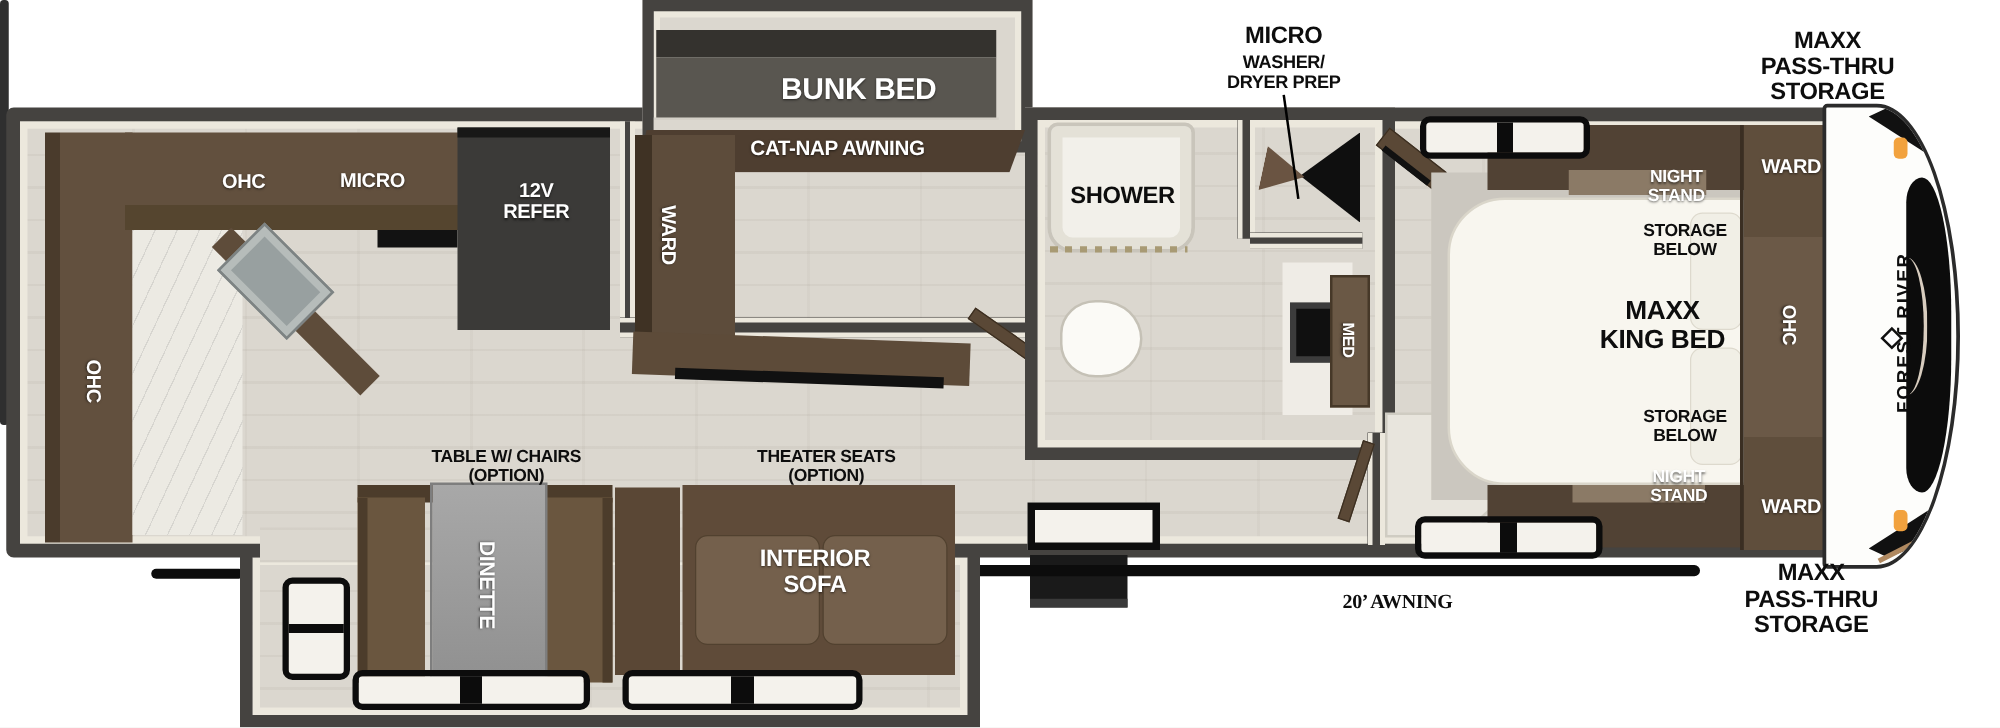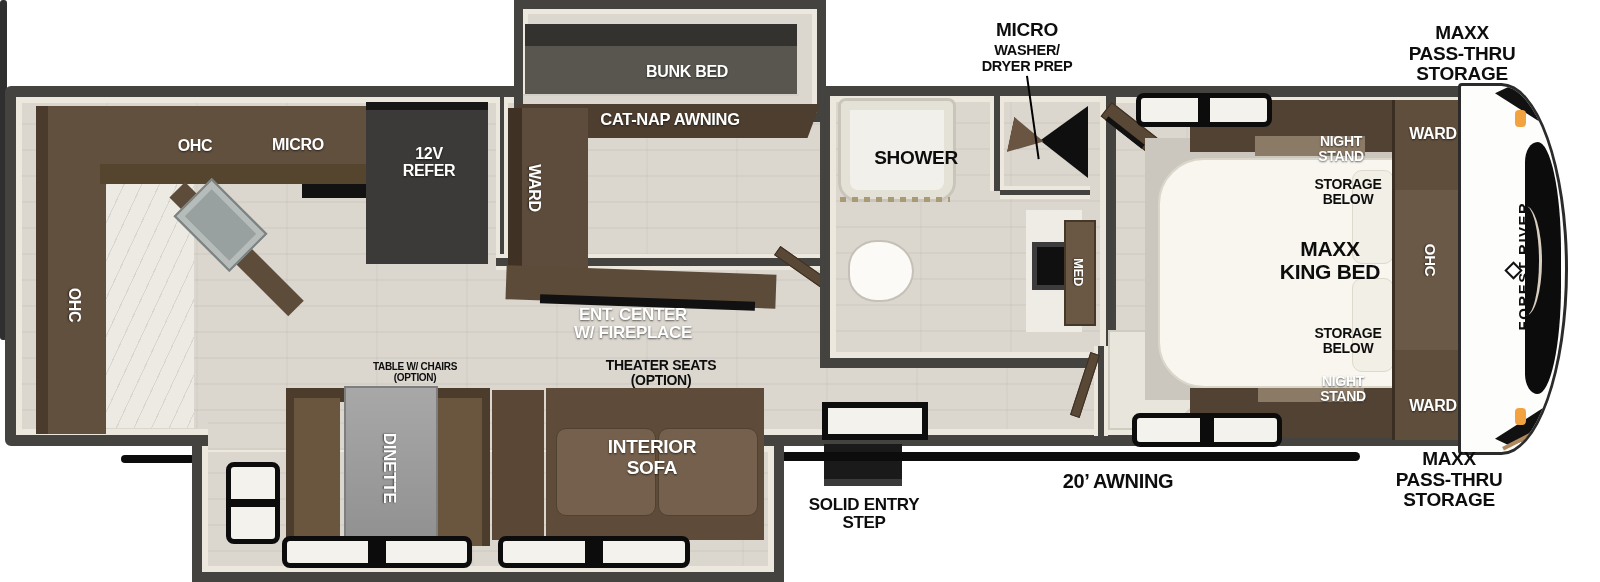--- a/index.html
+++ b/index.html
@@ -125,53 +125,49 @@
   <div class="abs" style="left:1507px;top:264px;width:9px;height:9px;background:#fff;border:2px solid #111;transform:rotate(45deg);z-index:41;"></div>
 
   <div class="abs" style="left:1026px;top:76px;width:2px;height:84px;background:#000;transform:rotate(-8deg);transform-origin:top left;z-index:39;"></div>
 
   <div class="lbl lk" style="left:1462px;top:54px;font-size:19px;">MAXX
 PASS-THRU
 STORAGE</div>
   <div class="lbl lk" style="left:1027px;top:30px;font-size:19px;">MICRO</div>
   <div class="lbl lk" style="left:1027px;top:59px;font-size:14.5px;">WASHER/
 DRYER PREP</div>
-  <div class="lbl lw" style="left:687px;top:72px;font-size:16px;">BUNK BED</div>
+  <div class="lbl lw" style="left:687px;top:72px;font-size:24px;">BUNK BED</div>
   <div class="lbl lw" style="left:670px;top:120px;font-size:16.5px;">CAT-NAP AWNING</div>
   <div class="lbl lw vdn" style="left:534px;top:188px;font-size:16px;">WARD</div>
-  <div class="lbl lk" style="left:898px;top:158px;font-size:19px;margin-left:18px;">SHOWER</div>
+  <div class="lbl lk" style="left:898px;top:158px;font-size:19px;">SHOWER</div>
   <div class="lbl lw vdn" style="left:1078px;top:272px;font-size:13px;">MED</div>
   <div class="lbl lw" style="left:1341px;top:149px;font-size:14px;">NIGHT
 STAND</div>
   <div class="lbl lk" style="left:1348px;top:192px;font-size:14px;">STORAGE
 BELOW</div>
   <div class="lbl lk" style="left:1330px;top:261px;font-size:21px;">MAXX
 KING BED</div>
   <div class="lbl lk" style="left:1348px;top:341px;font-size:14px;">STORAGE
 BELOW</div>
   <div class="lbl lw" style="left:1343px;top:389px;font-size:14px;">NIGHT
 STAND</div>
   <div class="lbl lw" style="left:1433px;top:134px;font-size:16px;">WARD</div>
   <div class="lbl lw vdn" style="left:1430px;top:260px;font-size:15px;">OHC</div>
   <div class="lbl lw" style="left:1433px;top:406px;font-size:16px;">WARD</div>
   <div class="lbl lk vup" style="left:1524px;top:266px;font-size:15px;letter-spacing:1.5px;white-space:nowrap;">FOREST RIVER</div>
   <div class="lbl lw" style="left:195px;top:146px;font-size:16px;">OHC</div>
   <div class="lbl lw" style="left:298px;top:145px;font-size:16px;">MICRO</div>
   <div class="lbl lw" style="left:429px;top:162px;font-size:16px;">12V
 REFER</div>
   <div class="lbl lw vdn" style="left:74px;top:305px;font-size:16px;">OHC</div>
-  <div class="lbl lw" style="left:633px;top:324px;font-size:17px;">ENT. CENTER
-W/ FIREPLACE</div>
-  <div class="lbl lk" style="left:415px;top:373px;font-size:10px;">TABLE W/ CHAIRS
+  <div class="lbl lk" style="left:405px;top:373px;font-size:14px;">TABLE W/ CHAIRS
 (OPTION)</div>
   <div class="lbl lk" style="left:661px;top:373px;font-size:14px;">THEATER SEATS
 (OPTION)</div>
   <div class="lbl lw vdn" style="left:389px;top:468px;font-size:17px;">DINETTE</div>
   <div class="lbl lw" style="left:652px;top:458px;font-size:19px;">INTERIOR
 SOFA</div>
-  <div class="lbl lk" style="left:864px;top:514px;font-size:17px;">SOLID ENTRY
-STEP</div>
-  <div class="lbl lk" style="left:1118px;top:482px;font-size:20px;">20’ AWNING</div>
+  <div class="lbl lk" style="left:1118px;top:482px;font-size:16px;font-family:Liberation Serif, serif;">20’ AWNING</div>
   <div class="lbl lk" style="left:1449px;top:480px;font-size:19px;">MAXX
 PASS-THRU
 STORAGE</div>
 
 </div>
 
 </body></html>

